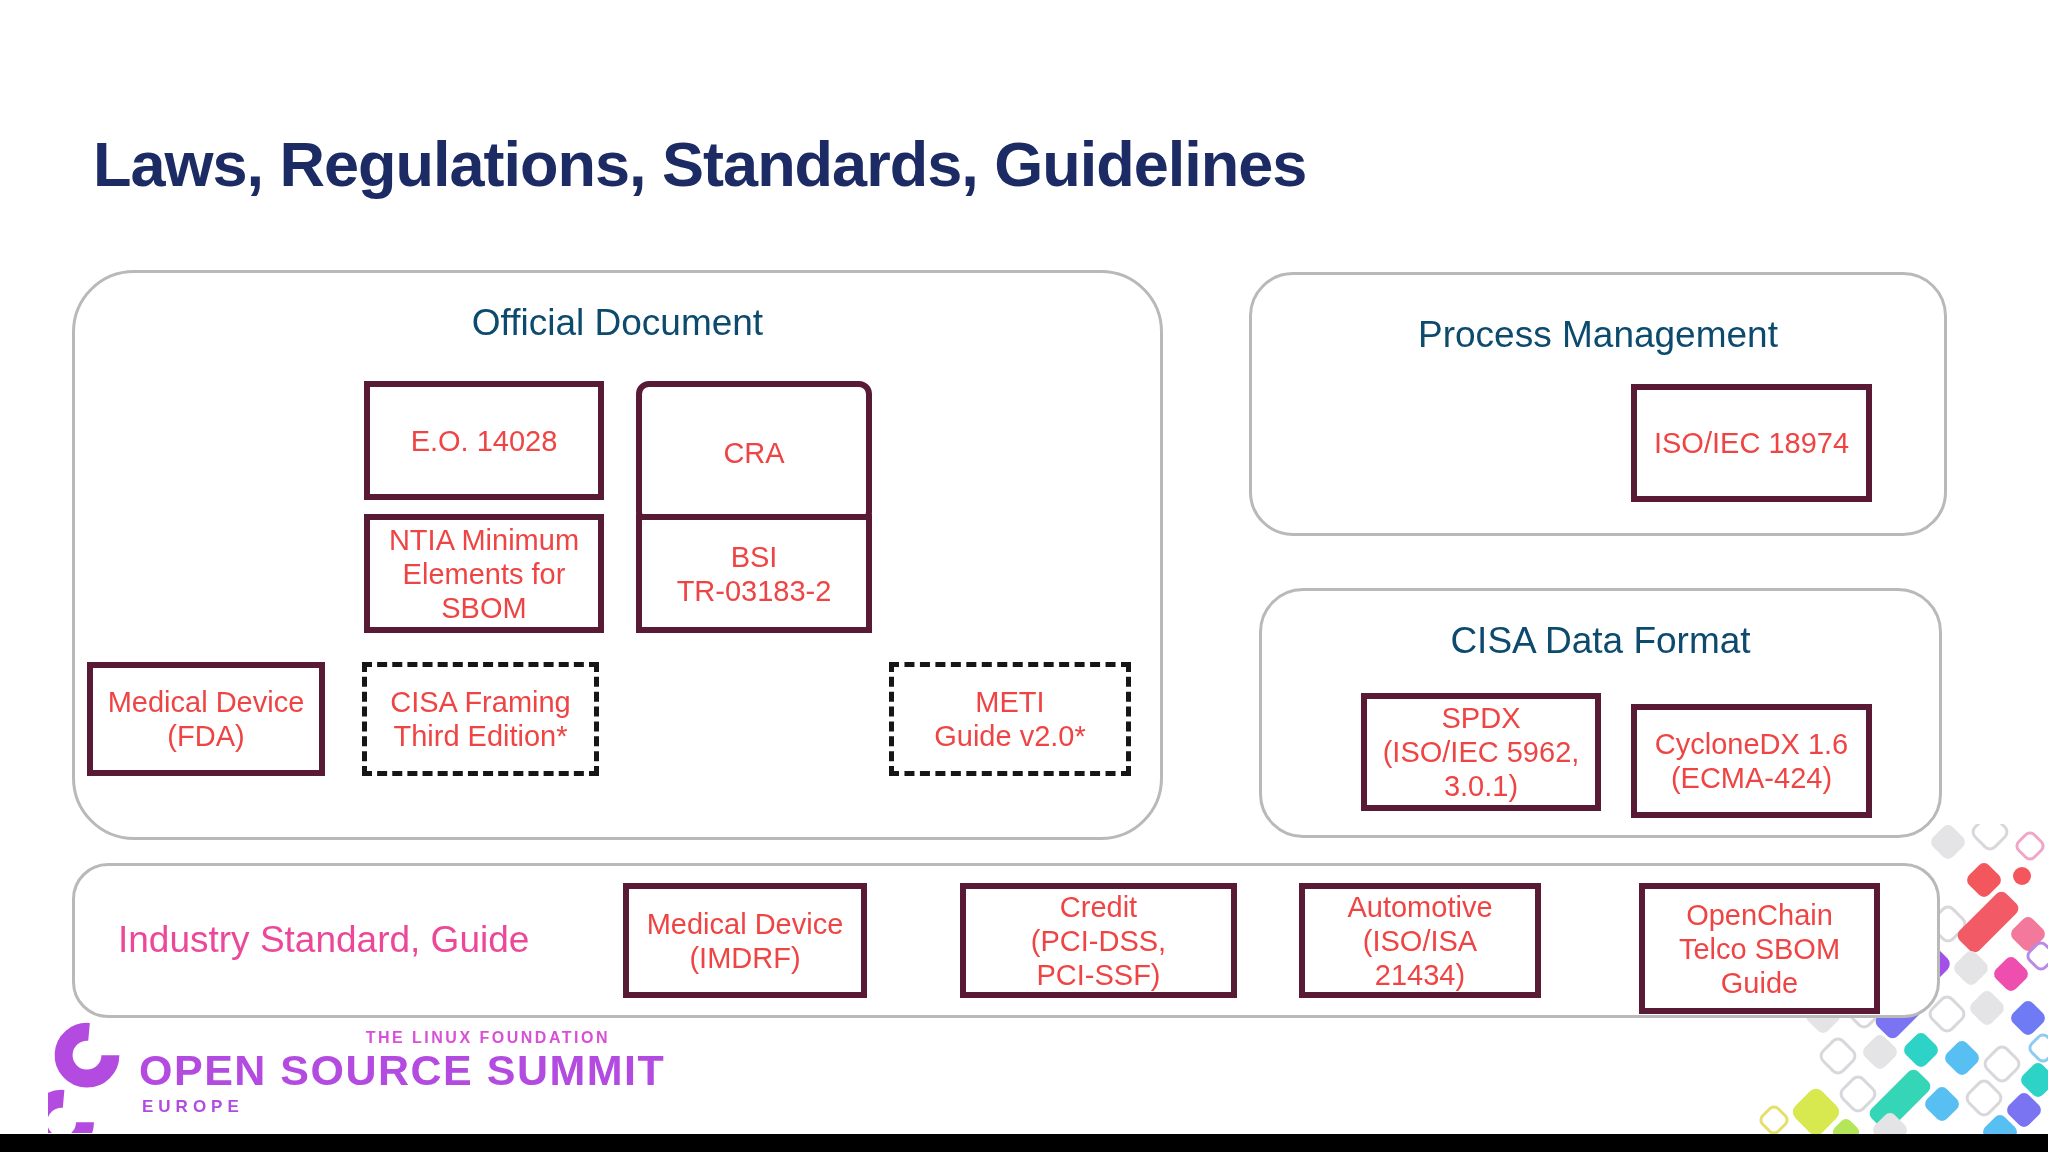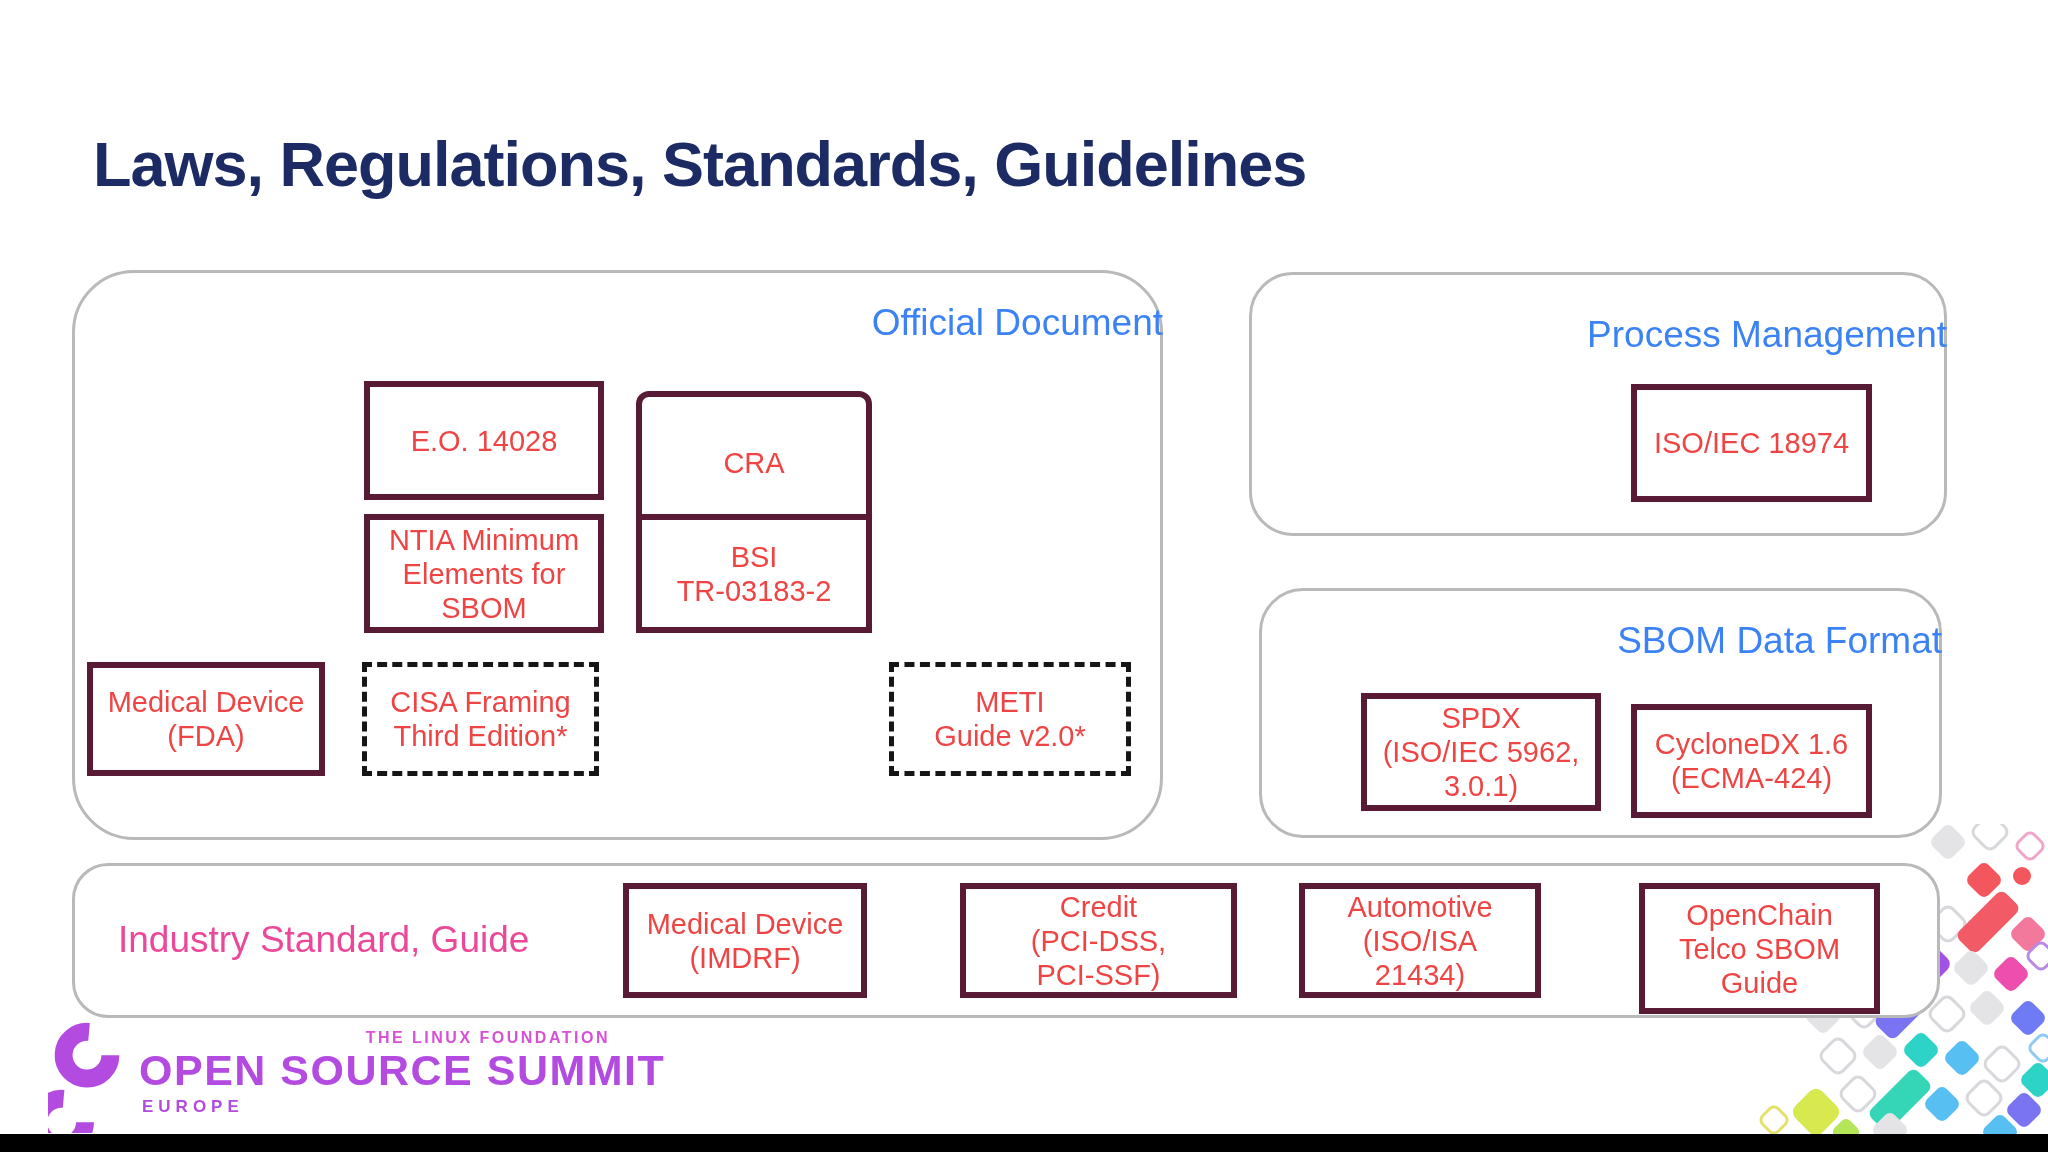--- a/index.html
+++ b/index.html
@@ -30,23 +30,23 @@
     background: #ffffff;
     border: 3px solid var(--panel-border, #b9b9b9);
   }
   .panel-official  { left: 72px;   top: 270px; width: 1091px; height: 570px; border-radius: 62px; }
   .panel-process   { left: 1249px; top: 272px; width: 698px;  height: 264px; border-radius: 44px; }
   .panel-sbom      { left: 1259px; top: 588px; width: 683px;  height: 250px; border-radius: 44px; }
   .panel-industry  { left: 72px;   top: 863px; width: 1868px; height: 155px; border-radius: 36px; }
 
   .panel-heading {
     position: absolute;
-    text-align: right;
+    text-align: center;
     font-size: 37px;
-    color: #3b82f6;
+    color: #0c4a6e;
     white-space: nowrap;
   }
   .h-official { left: 72px;   top: 302px; width: 1091px; }
   .h-process  { left: 1249px; top: 314px; width: 698px; }
   .h-sbom     { left: 1259px; top: 620px; width: 683px; }
 
   .industry-label {
     position: absolute;
     left: 118px;
     top: 919px;
@@ -65,21 +65,21 @@
     justify-content: center;
     text-align: center;
     white-space: pre-line;
     font-size: 29px;
     line-height: 34px;
     color: #ef4444;
   }
   .box.dashed { border: 5px dashed var(--dash, #161616); }
 
   .b-eo        { left: 364px;  top: 381px; width: 240px; height: 119px; }
-  .b-cra       { left: 636px;  top: 391px; width: 236px; height: 144px; border-radius: 13px; }
+  .b-cra       { left: 636px;  top: 381px; width: 236px; height: 144px; border-radius: 13px; }
   .b-ntia      { left: 364px;  top: 514px; width: 240px; height: 119px; }
   .b-bsi       { left: 636px;  top: 514px; width: 236px; height: 119px; }
   .b-fda       { left: 87px;   top: 662px; width: 238px; height: 114px; }
   .b-cisa      { left: 362px;  top: 662px; width: 237px; height: 114px; }
   .b-meti      { left: 889px;  top: 662px; width: 242px; height: 114px; }
   .b-iso5230   { left: 1340px; top: 384px; width: 240px; height: 118px; }
   .b-iso18974  { left: 1631px; top: 384px; width: 241px; height: 118px; }
   .b-spdx      { left: 1361px; top: 693px; width: 240px; height: 118px; }
   .b-cyclonedx { left: 1631px; top: 696px; width: 241px; height: 114px; margin-top: 8px; }
   .b-imdrf     { left: 623px;  top: 883px; width: 244px; height: 115px; }
@@ -165,21 +165,21 @@
 
   <div class="page-title">Laws, Regulations, Standards, Guidelines</div>
 
   <div class="panel panel-official"></div>
   <div class="panel panel-process"></div>
   <div class="panel panel-sbom"></div>
   <div class="panel panel-industry"></div>
 
   <div class="panel-heading h-official">Official Document</div>
   <div class="panel-heading h-process">Process Management</div>
-  <div class="panel-heading h-sbom">SBOM Data Format</div>
+  <div class="panel-heading h-sbom">CISA Data Format</div>
   <div class="industry-label">Industry Standard, Guide</div>
 
   <div class="box b-eo">E.O. 14028</div>
   <div class="box b-cra">CRA</div>
   <div class="box b-ntia">NTIA Minimum
 Elements for
 SBOM</div>
   <div class="box b-bsi">BSI
 TR-03183-2</div>
   <div class="box b-fda">Medical Device

